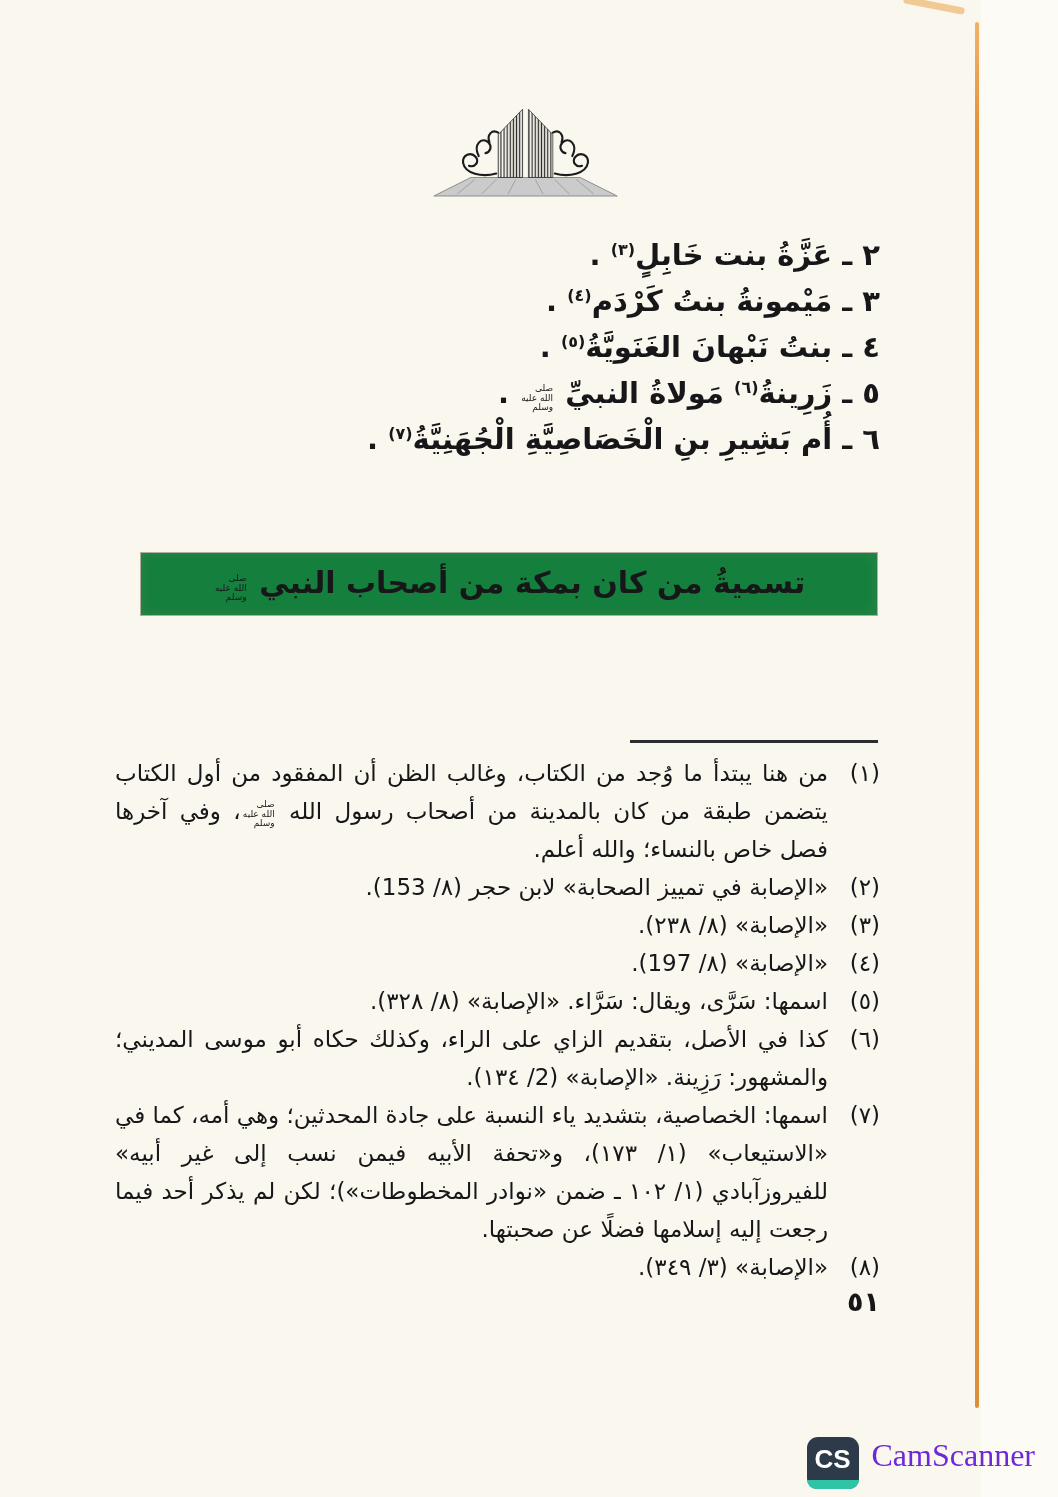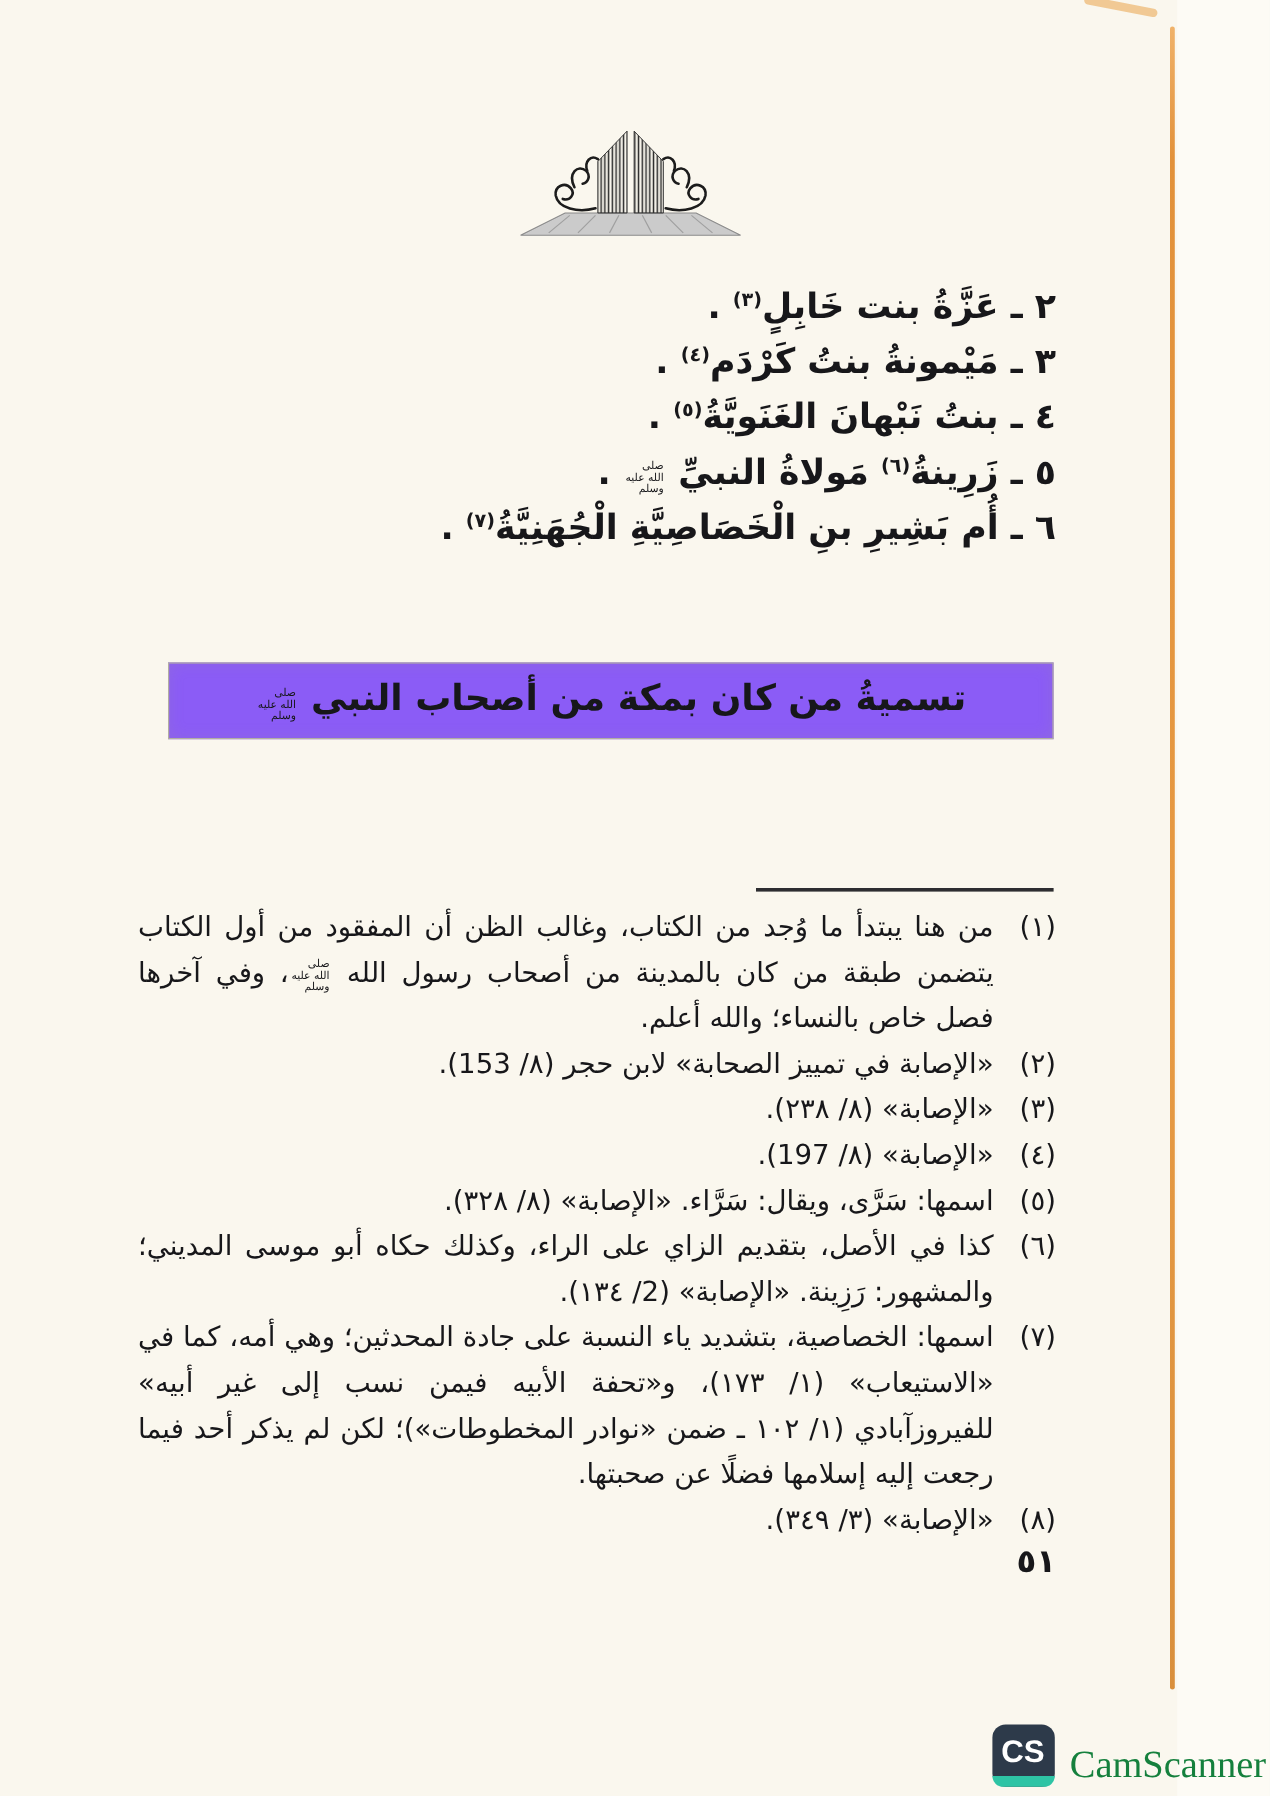--- a/index.html
+++ b/index.html
@@ -18,44 +18,44 @@
 
   .top-list{position:absolute; left:115px; top:232px; width:765px; direction:rtl;}
   .mecca-list{position:absolute; left:115px; top:626px; width:765px; direction:rtl;}
   .list-item{font-size:29px; font-weight:bold; line-height:46px; text-align:right; white-space:nowrap;}
   .fn-ref{font-size:16px; vertical-align:10px; line-height:0; font-weight:bold; letter-spacing:-1px;}
 
   .honorific{display:inline-block; width:32px; font-size:9px; line-height:1.05;
     text-align:right; vertical-align:-7px; font-weight:normal; margin:0 2px; white-space:normal;}
 
   .section-box{position:absolute; left:140px; top:552px; width:736px; height:62px;
-    border:1px solid #b2aea2; background:#8b5cf6;
+    border:1px solid #b2aea2; background:#15803d;
     box-shadow:inset 0 0 12px rgba(160,155,140,.18);
     display:flex; align-items:center; justify-content:center; direction:rtl;}
   .section-title{font-size:30px; font-weight:bold;}
 
   .fn-rule{position:absolute; left:630px; top:740px; width:248px; height:3px; background:#2d2d30;}
 
   .footnotes{position:absolute; left:115px; top:754px; width:765px; direction:rtl;
     font-size:23px; line-height:38px;}
   .footnote{display:flex; align-items:flex-start;}
   .footnote .num{flex:0 0 52px; width:52px;}
   .footnote .body{flex:1; text-align:justify;}
 
   .page-num{position:absolute; left:115px; top:1286px; width:765px; text-align:right;
     font-size:27px; font-weight:600; letter-spacing:2px;}
 
-  .watermark{position:absolute; right:3px; bottom:8px; display:flex; align-items:flex-end; gap:13px;}
+  .watermark{position:absolute; right:23px; bottom:8px; display:flex; align-items:flex-start; gap:13px;}
   .cs-logo{position:relative; width:52px; height:52px; background:#2d3a4a; border-radius:11px;
     display:flex; align-items:center; justify-content:center;}
   .cs-logo-text{color:#ffffff; font-family:"Liberation Sans", sans-serif; font-weight:bold;
     font-size:26px; margin-top:-7px;}
   .cs-logo-bar{position:absolute; left:0; right:0; bottom:0; height:9px; background:#2ec4a5;
     border-radius:0 0 11px 11px;}
-  .cs-label{font-family:"Liberation Serif", serif; font-size:32px; color:#15803d;}
+  .cs-label{font-family:"Liberation Serif", serif; font-size:32px; color:#6d28d9;}
 </style>
 </head>
 <body>
 
 <div class="page">
 
   <div class="right-margin"></div>
   <div class="scan-line"></div>
   <div class="scan-wisp"></div>
 

